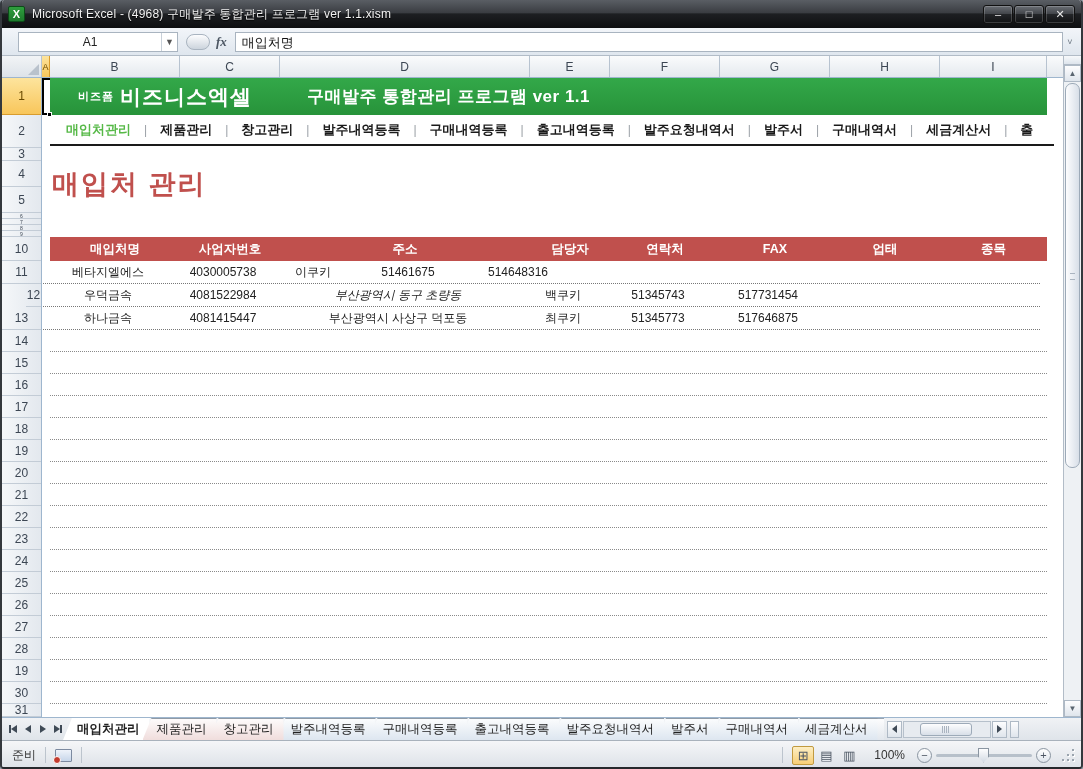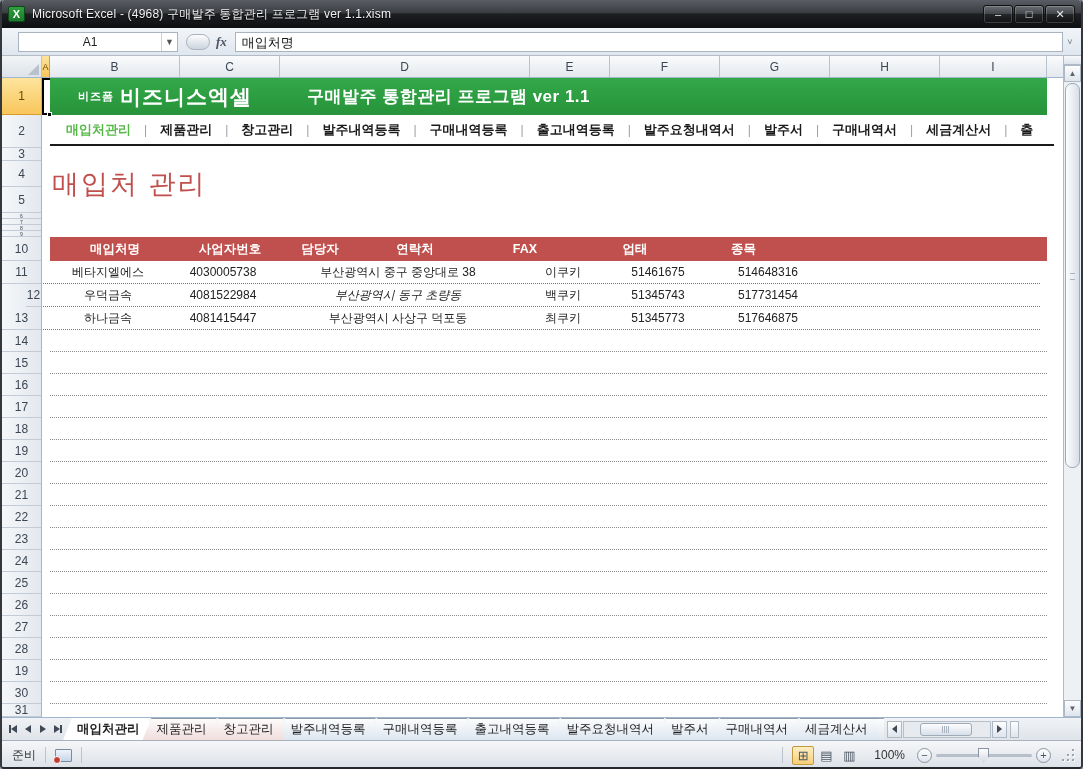--- a/index.html
+++ b/index.html
@@ -51,21 +51,21 @@
   .brand-sm { font-size:11px; font-weight:bold; margin-left:28px; letter-spacing:1px; }
   .brand-lg { font-size:21px; font-weight:bold; margin-left:6px; letter-spacing:1px; }
   .prog-title { font-size:17px; font-weight:bold; margin-left:55px; letter-spacing:.5px;text-align:right; }
   .a1sel { position:absolute; left:0; top:0; width:8px; height:37px; border:2px solid #000; border-right:none; }
   .a1handle { position:absolute; left:5px; top:34px; width:5px; height:5px; background:#000; border:1px solid #fff; }
   
   .menurow { position:absolute; left:8px; top:37px; width:1004px; height:31px; border-bottom:2px solid #1a1a1a; display:flex; align-items:center; padding-left:16px; overflow:hidden; white-space:nowrap; }
   .mi { font-size:13px; font-weight:bold; color:#1a1a1a; }
   .mi.active { color:#57b948; }
   .msep { color:#9aa0a6; font-size:12px; margin:0 13px; font-weight:normal; }
-  .ptitle { position:absolute; left:10px; top:88px; font-size:27px; font-weight:normal; color:#c0504d; letter-spacing:2px; }
+  .ptitle { position:absolute; left:10px; top:88px; font-size:27px; font-weight:bold; color:#c0504d; letter-spacing:2px; }
   
   .thead { position:absolute; left:8px; top:159px; width:997px; height:24px; background:#c0504d; display:flex; align-items:center; }
   .th { color:#fff; font-size:12.5px; font-weight:bold; text-align:center; }
   .trow { position:absolute; left:1px; width:997px; height:23px; display:flex; align-items:center; border-bottom:1px dotted #777; }
   .td { font-size:12px; color:#222; text-align:center; overflow:hidden; white-space:nowrap; }
   .eline { position:absolute; left:8px; width:997px; height:22px; border-bottom:1px dotted #8a8a8a; }
   
   .vscroll { width:18px; background:#eef1f4; border-left:1px solid #b2bcc7; display:flex; flex-direction:column; }
   .vsplit { height:9px; background:linear-gradient(#f7f9fb,#dde4ec); border-bottom:1px solid #aeb9c5; }
   .sbtn { height:17px; background:linear-gradient(#fdfdfe,#dfe5ec); border:1px solid #aeb9c5; color:#5a6570; font-size:8px; text-align:center; line-height:15px; }
@@ -214,31 +214,31 @@
               <span class="mi">구매내역서</span>
               <span class="msep">|</span>
               <span class="mi">세금계산서</span>
               <span class="msep">|</span>
               <span class="mi">출</span>
             </div>
           <div class="ptitle">매입처 관리</div>
           <div class="thead" id="thead">
               <div class="th" style="width: 130px;">매입처명</div>
               <div class="th" style="width: 100px;">사업자번호</div>
+              <div class="th" style="width: 250px;">주소</div>
               <div class="th" style="width: 80px;">담당자</div>
               <div class="th" style="width: 110px;">연락처</div>
               <div class="th" style="width: 110px;">FAX</div>
               <div class="th" style="width: 110px;">업태</div>
               <div class="th" style="width: 107px;">종목</div>
             </div>
           <div id="tbody">
               <div class="trow" style="top: 183px;">
                 <div class="td" style="width: 130px;">베타지엘에스</div>
                 <div class="td" style="width: 100px;">4030005738</div>
-                <div class="td" style="width: 250px;">부산광역시 중구 중앙대로 38</div>
                 <div class="td" style="width: 80px;">이쿠키</div>
                 <div class="td" style="width: 110px;">51461675</div>
                 <div class="td" style="width: 110px;">514648316</div>
                 <div class="td" style="width: 110px;"></div>
                 <div class="td" style="width: 107px;"></div>
               </div>
               <div class="trow" style="top: 206px;">
                 <div class="td" style="width: 130px;">우덕금속</div>
                 <div class="td" style="width: 100px;">4081522984</div>
                 <div class="td" style="width: 250px; font-style: italic;">부산광역시 동구 초량동</div>

